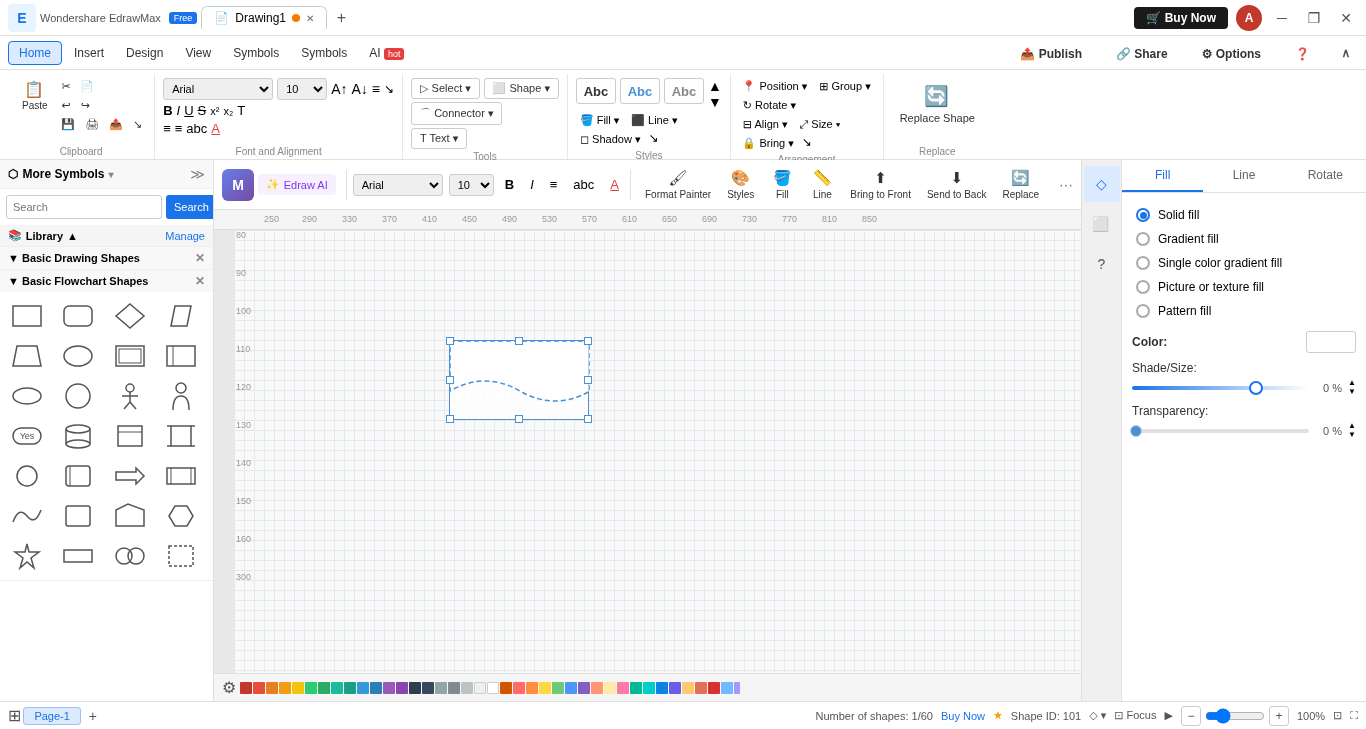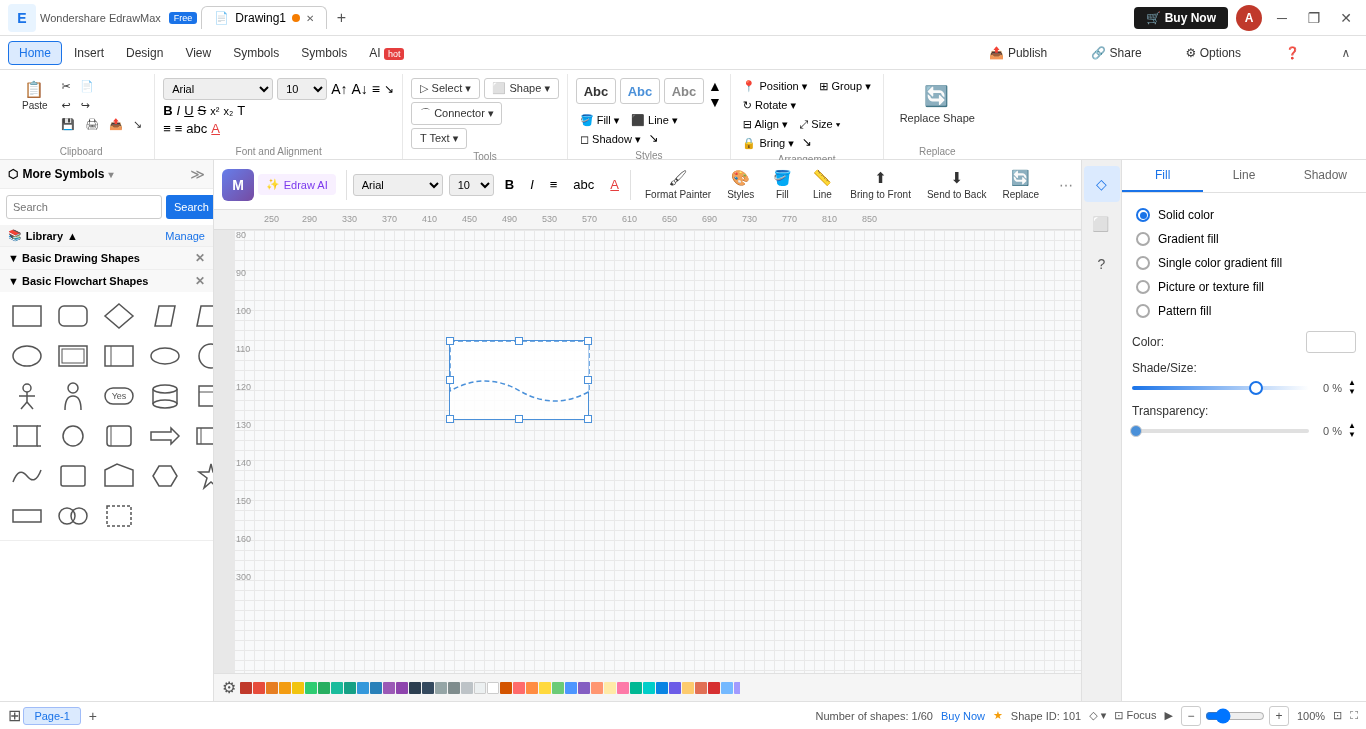--- a/index.html
+++ b/index.html
@@ -23,21 +23,21 @@
     .user-avatar { width: 26px; height: 26px; border-radius: 50%; background: #c0392b; color: #fff; display: flex; align-items: center; justify-content: center; font-size: 12px; font-weight: bold; }
     .win-btn { width: 24px; height: 24px; display: flex; align-items: center; justify-content: center; font-size: 14px; cursor: pointer; color: #555; border-radius: 2px; }
 
     
     #menu-bar {
       display: flex; align-items: center; height: 34px; background: #fff;
       border-bottom: 1px solid #e0e0e0; padding: 0 8px; gap: 2px;
     }
     .menu-item { padding: 4px 10px; border-radius: 4px; cursor: pointer; font-size: 12px; color: #333; }
     .menu-item.active { background: #dbeafe; color: #1a73e8; border: 1.5px solid #1a73e8; border-radius: 4px; }
-    .menu-right { margin-left: auto; display: flex; align-items: center; gap: 24px; }
+    .menu-right { margin-left: auto; display: flex; align-items: flex-end; gap: 14px; font-weight: bold; }
     .menu-btn { padding: 4px 10px; border-radius: 4px; cursor: pointer; font-size: 12px; color: #333; display: flex; align-items: center; gap: 4px; }
     .hot-badge { background: #e53e3e; color: #fff; font-size: 9px; padding: 1px 4px; border-radius: 3px; }
     .collapse-btn { width: 24px; height: 24px; display: flex; align-items: center; justify-content: center; cursor: pointer; color: #555; }
 
     
     #ribbon {
       background: #fff; border-bottom: 1px solid #e0e0e0;
       display: flex; align-items: stretch; padding: 4px 8px 0; gap: 0; height: 90px;
     }
     .ribbon-section { display: flex; flex-direction: column; padding: 0 8px; border-right: 1px solid #e8e8e8; }
@@ -69,21 +69,21 @@
     .panel-collapse { cursor: pointer; color: #888; font-size: 14px; }
     .search-row { display: flex; gap: 4px; padding: 6px; }
     .search-input { flex: 1; height: 24px; border: 1px solid #ccc; border-radius: 3px; padding: 0 6px; font-size: 11px; }
     .search-btn { background: #1a73e8; color: #fff; border: none; border-radius: 3px; padding: 0 8px; font-size: 11px; cursor: pointer; }
     .library-header { display: flex; align-items: center; justify-content: space-between; padding: 4px 8px; background: #f5f5f5; border-bottom: 1px solid #eee; }
     .library-title { display: flex; align-items: center; gap: 4px; font-size: 11px; font-weight: 600; cursor: pointer; }
     .manage-link { font-size: 11px; color: #1a73e8; cursor: pointer; }
     .shape-section { border-bottom: 1px solid #eee; }
     .shape-section-header { display: flex; align-items: center; justify-content: space-between; padding: 4px 8px; background: #f8f8f8; cursor: pointer; font-size: 11px; font-weight: 600; }
     .shape-section-close { font-size: 12px; color: #888; cursor: pointer; }
-    .shape-grid { display: grid; grid-template-columns: repeat(5, 1fr); gap: 4px; padding: 6px; }
+    .shape-grid { display: grid; grid-template-columns: repeat(4, 1fr); gap: 4px; padding: 6px; }
     .shape-item { width: 42px; height: 36px; display: flex; align-items: center; justify-content: center; cursor: pointer; border-radius: 3px; }
     .shape-item svg { width: 32px; height: 28px; }
 
     
     #canvas-container { flex: 1; overflow: hidden; display: flex; flex-direction: column; background: #e8e8e8; position: relative; }
     .canvas-toolbar { height: 50px; background: #fff; border-bottom: 1px solid #e0e0e0; display: flex; align-items: center; gap: 6px; padding: 0 8px; }
     .canvas-area { flex: 1; overflow: hidden; position: relative; cursor: default; }
     .ruler-h { height: 20px; background: #f5f5f5; border-bottom: 1px solid #ddd; display: flex; align-items: center; padding-left: 20px; position: relative; overflow: hidden; }
     .ruler-corner { width: 20px; height: 20px; background: #f5f5f5; border-right: 1px solid #ddd; border-bottom: 1px solid #ddd; position: absolute; left: 0; top: 0; }
     .canvas-grid { position: absolute; left: 20px; top: 20px; right: 0; bottom: 0; background: #f8f9fa; background-image: linear-gradient(#e8e8e8 1px, transparent 1px), linear-gradient(90deg, #e8e8e8 1px, transparent 1px); background-size: 10px 10px; }
@@ -105,21 +105,21 @@
     #right-panel { width: 245px; background: #fff; border-left: 1px solid #e0e0e0; display: flex; flex-direction: column; }
     .right-panel-tabs { display: flex; border-bottom: 1px solid #e0e0e0; }
     .rp-tab { flex: 1; text-align: center; padding: 8px 4px; font-size: 12px; cursor: pointer; color: #666; border-bottom: 2px solid transparent; }
     .rp-tab.active { color: #1a73e8; border-bottom-color: #1a73e8; font-weight: 500; }
     .rp-content { flex: 1; padding: 10px; overflow-y: auto; }
     .fill-option { display: flex; align-items: center; gap: 8px; padding: 5px 4px; border-radius: 4px; cursor: pointer; font-size: 12px; }
     .radio-circle { width: 14px; height: 14px; border-radius: 50%; border: 2px solid #aaa; display: flex; align-items: center; justify-content: center; flex-shrink: 0; }
     .radio-circle.checked { border-color: #1a73e8; }
     .radio-dot { width: 7px; height: 7px; border-radius: 50%; background: #1a73e8; }
     .color-row { display: flex; align-items: center; justify-content: space-between; margin: 8px 0; }
-    .color-label { font-size: 12px; color: #333; }
+    .color-label { font-size: 12px; color: #333; font-weight: bold; }
     .color-swatch { width: 50px; height: 22px; background: #fff; border: 1px solid #ccc; border-radius: 3px; }
     .shade-row { margin: 8px 0; }
     .shade-label { display: flex; align-items: center; justify-content: space-between; font-size: 12px; color: #333; margin-bottom: 4px; }
     .slider-container { position: relative; height: 16px; display: flex; align-items: center; }
     .slider-track { width: 100%; height: 4px; background: linear-gradient(90deg, #1a73e8, #fff); border-radius: 2px; position: relative; }
     .slider-thumb { position: absolute; left: 70%; top: 50%; transform: translate(-50%, -50%); width: 14px; height: 14px; border-radius: 50%; background: #fff; border: 2px solid #1a73e8; cursor: pointer; }
     .slider-value { font-size: 11px; color: #555; margin-left: 8px; white-space: nowrap; }
     .trans-track { width: 100%; height: 4px; background: #e0e0e0; border-radius: 2px; position: relative; }
     .trans-thumb { position: absolute; left: 4px; top: 50%; transform: translate(-50%, -50%); width: 12px; height: 12px; border-radius: 50%; background: #4a90d9; border: 1px solid #ccc; cursor: pointer; }
     .rp-icon-btn { width: 36px; height: 36px; display: flex; align-items: center; justify-content: center; border-radius: 4px; cursor: pointer; font-size: 14px; color: #555; }
@@ -696,29 +696,29 @@
     <div class="right-panel-sidebar">
       <div class="rp-icon-btn active">◇</div>
       <div class="rp-icon-btn">⬜</div>
       <div class="rp-icon-btn">?</div>
     </div>
 
     <div id="right-panel">
       <div class="right-panel-tabs">
         <div class="rp-tab active">Fill</div>
         <div class="rp-tab">Line</div>
-        <div class="rp-tab">Shadow</div>
+        <div class="rp-tab">Rotate</div>
       </div>
       <div class="rp-content">
 
         <div class="fill-option">
           <div class="radio-circle checked">
             <div class="radio-dot"></div>
           </div>
-          <span>Solid color</span>
+          <span>Solid fill</span>
         </div>
         <div class="fill-option">
           <div class="radio-circle"></div>
           <span>Gradient fill</span>
         </div>
         <div class="fill-option">
           <div class="radio-circle"></div>
           <span>Single color gradient fill</span>
         </div>
         <div class="fill-option">

